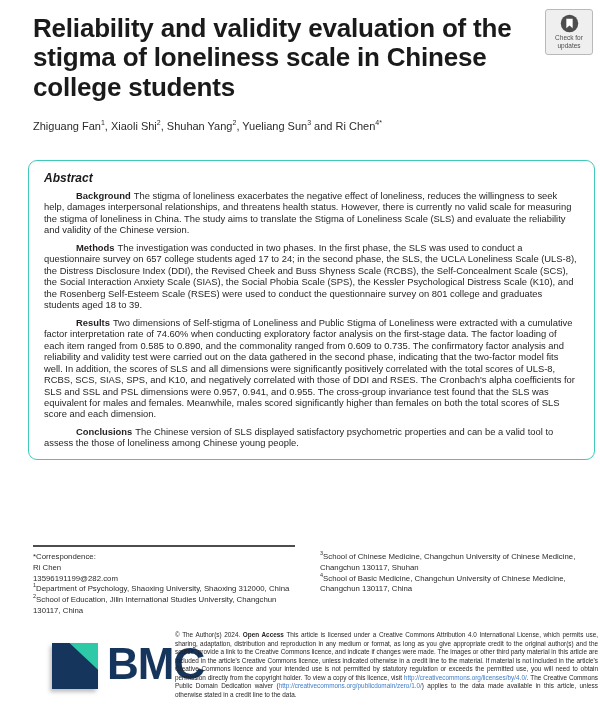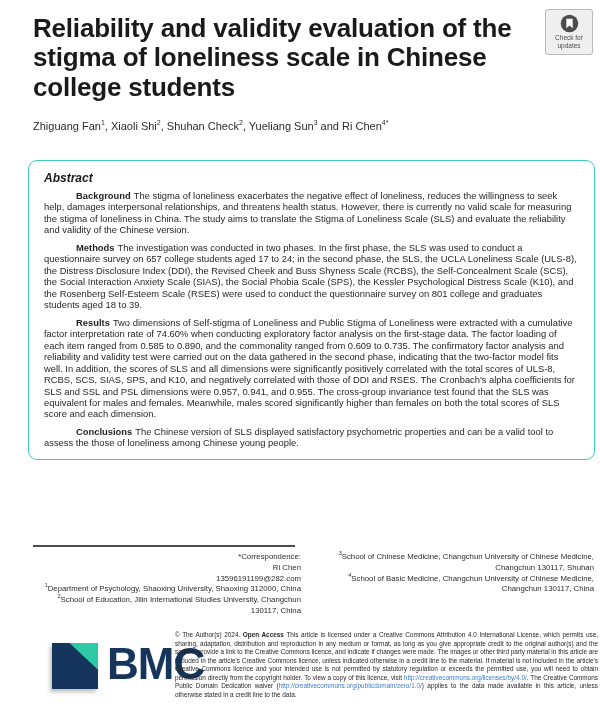--- a/index.html
+++ b/index.html
@@ -85,21 +85,20 @@
     width: 262px; height: 2px;
     background: #4d4d4d;
     border: none;
   }
   .fn-col {
     position: absolute;
     top: 552px;
     font-size: 7.8px;
     line-height: 1.38;
     color: #2b2b2b;
-    text-align: right;
   }
   .fn-left  { left: 33px;  width: 268px; }
   .fn-right { left: 320px; width: 274px; }
   .fn-col sup { font-size: 5.5px; vertical-align: super; line-height: 0; }
 
   
   .bmc-logo {
     position: absolute;
     left: 52px; top: 643px;
     display: flex;
@@ -152,21 +151,21 @@
       <svg width="19" height="19" viewBox="0 0 24 24">
         <circle cx="12" cy="12" r="11" fill="#4d4d4d"></circle>
         <path d="M8 6 h8 v12 l-4 -3.4 -4 3.4 z" fill="#ffffff"></path>
       </svg>
     </span>
     <div class="badge-text">Check for</div>
     <div class="badge-text">updates</div>
   </div>
 
   <div class="authors">
-    <span><span>Zhiguang Fan</span><sup>1</sup><span>, </span></span><span><span>Xiaoli Shi</span><sup>2</sup><span>, </span></span><span><span>Shuhan Check</span><sup>2</sup><span>, </span></span><span><span>Yueliang Sun</span><sup>3</sup><span> and </span></span><span><span>Ri Chen</span><sup>4*</sup><span></span></span>
+    <span><span>Zhiguang Fan</span><sup>1</sup><span>, </span></span><span><span>Xiaoli Shi</span><sup>2</sup><span>, </span></span><span><span>Shuhan Yang</span><sup>2</sup><span>, </span></span><span><span>Yueliang Sun</span><sup>3</sup><span> and </span></span><span><span>Ri Chen</span><sup>4*</sup><span></span></span>
   </div>
 
   <div class="abstract-box">
     <div class="abs-heading">Abstract</div>
     <p class="abs-para"><span class="abs-label">Background</span><span>The stigma of loneliness exacerbates the negative effect of loneliness, reduces the willingness to seek help, damages interpersonal relationships, and threatens health status. However, there is currently no valid scale for measuring the stigma of loneliness in China. The study aims to translate the Stigma of Loneliness Scale (SLS) and evaluate the reliability and validity of the Chinese version.</span></p>
     <p class="abs-para"><span class="abs-label">Methods</span><span>The investigation was conducted in two phases. In the first phase, the SLS was used to conduct a questionnaire survey on 657 college students aged 17 to 24; in the second phase, the SLS, the UCLA Loneliness Scale (ULS-8), the Distress Disclosure Index (DDI), the Revised Cheek and Buss Shyness Scale (RCBS), the Self-Concealment Scale (SCS), the Social Interaction Anxiety Scale (SIAS), the Social Phobia Scale (SPS), the Kessler Psychological Distress Scale (K10), and the Rosenberg Self-Esteem Scale (RSES) were used to conduct the questionnaire survey on 801 college and graduates students aged 18 to 39.</span></p>
     <p class="abs-para"><span class="abs-label">Results</span><span>Two dimensions of Self-stigma of Loneliness and Public Stigma of Loneliness were extracted with a cumulative factor interpretation rate of 74.60% when conducting exploratory factor analysis on the first-stage data. The factor loading of each item ranged from 0.585 to 0.890, and the commonality ranged from 0.609 to 0.735. The confirmatory factor analysis and reliability and validity test were carried out on the data gathered in the second phase, indicating that the two-factor model fits well. In addition, the scores of SLS and all dimensions were significantly positively correlated with the total scores of ULS-8, RCBS, SCS, SIAS, SPS, and K10, and negatively correlated with those of DDI and RSES. The Cronbach's alpha coefficients for SLS and SSL and PSL dimensions were 0.957, 0.941, and 0.955. The cross-group invariance test found that the SLS was equivalent for males and females. Meanwhile, males scored significantly higher than females on both the total scores of SLS score and each dimension.</span></p>
     <p class="abs-para"><span class="abs-label">Conclusions</span><span>The Chinese version of SLS displayed satisfactory psychometric properties and can be a valid tool to assess the those of loneliness among Chinese young people.</span></p>
   </div>
 

